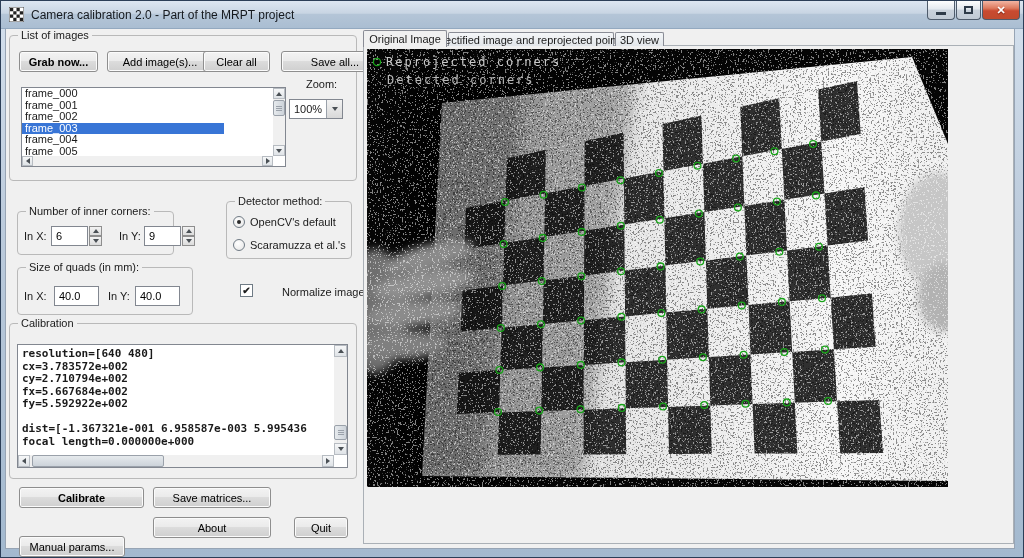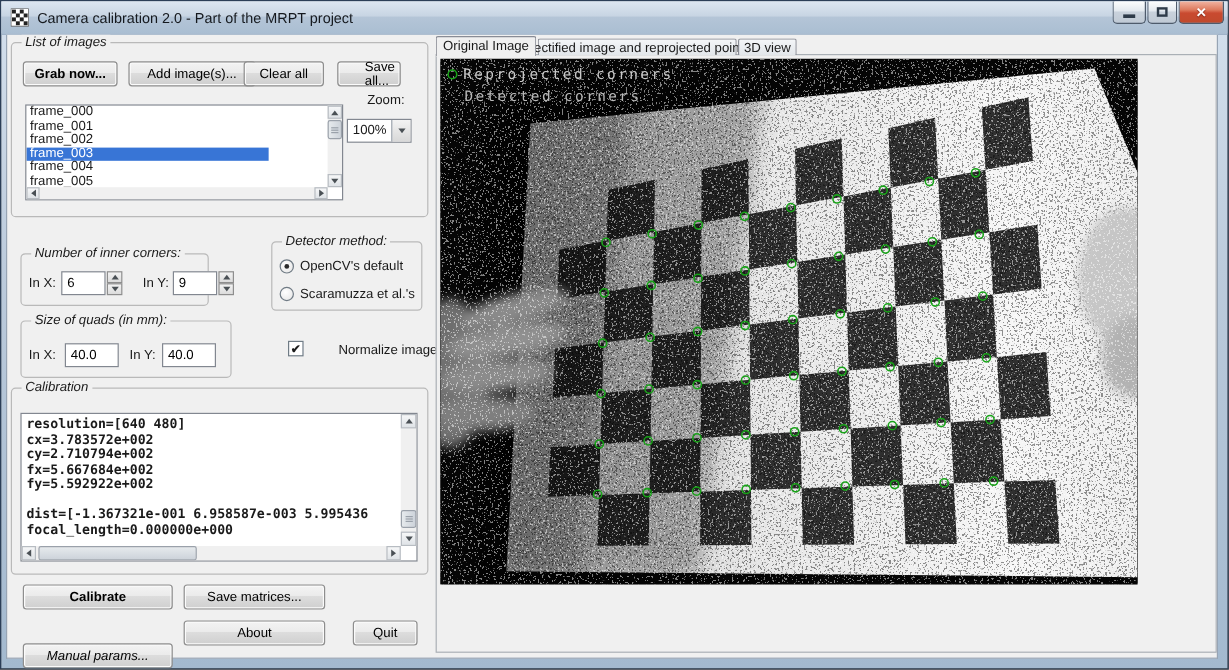--- a/index.html
+++ b/index.html
@@ -18,21 +18,21 @@
     border-radius:0 0 4px 4px;background:linear-gradient(180deg,#fdfefe,#e3e9ef 45%,#c9d2dc 50%,#c0cad5);
     display:flex;align-items:center;justify-content:center;}
   .wbtn-close{background:linear-gradient(180deg,#f2b5a3 0%,#dd7a5e 40%,#c94a30 55%,#c04a2d 100%);
     color:#fff;font-weight:bold;font-size:11px;text-shadow:0 1px 1px #7a2413;}
   .glyph-min{width:10px;height:3px;background:#2e3b49;margin-top:7px;}
   .glyph-max{width:9px;height:8px;border:2px solid #2e3b49;background:transparent;}
   
   .dialog{position:absolute;left:4px;top:28px;width:1010px;height:520px;background:#f0f0f0;
     border:1px solid #97a4b4;border-top:none;}
   
-  .grp{position:absolute;border:1px solid #b9b9b9;border-radius:4px;font-style:italic;}
+  .grp{position:absolute;border:1px solid #b9b9b9;border-radius:4px;}
   .grp-label{position:absolute;top:-7px;left:8px;background:#f0f0f0;padding:0 3px;color:#1a1a1a;white-space:nowrap;}
   
   .btn{position:absolute;height:21px;border:1px solid #8e8e8e;border-radius:3px;color:#000;
     background:linear-gradient(180deg,#f3f3f3 0%,#ebebeb 45%,#dddddd 46%,#cfcfcf 100%);
     box-shadow:inset 0 0 0 1px #fbfbfb;display:flex;align-items:center;justify-content:center;cursor:default;}
   .bold{font-weight:bold;}
   
   .listbox{position:absolute;left:20px;top:86px;width:265px;height:80px;background:#fff;border:1px solid #828790;}
   .listitems{position:absolute;left:0;top:0;width:202px;height:68px;overflow:hidden;}
   .listitem{height:11.5px;line-height:11.5px;padding-left:3px;white-space:nowrap;}
@@ -108,21 +108,21 @@
   </div>
 
   <div class="dialog"></div>
 
   <div class="grp" style="left:8px;top:34px;width:348px;height:146px;">
     <span class="grp-label">List of images</span>
   </div>
   <div class="btn bold" style="left:18px;top:50px;width:79px;">Grab now...</div>
   <div class="btn" style="left:106px;top:50px;width:106px;">Add image(s)...</div>
   <div class="btn" style="left:202px;top:50px;width:67px;">Clear all</div>
-  <div class="btn" style="left:280px;top:50px;width:53px;padding-left:22px;">Save all...</div>
+  <div class="btn" style="left:280px;top:50px;width:86px;padding-left:22px;">Save all...</div>
 
   <div class="listbox">
     <div class="listitems">
       <div class="listitem">frame_000</div>
       <div class="listitem">frame_001</div>
       <div class="listitem">frame_002</div>
       <div class="listitem sel">frame_003</div>
       <div class="listitem">frame_004</div>
       <div class="listitem">frame_005</div>
 
@@ -239,21 +239,21 @@
         <span class="tri-l"></span>
       </div>
     <div class="sbthumb sbthumb-h" style="left:14px;top:110px;width:132px;height:12px;"></div>
     <div class="sbbtn" style="left:304px;top:110px;width:12px;height:12px;">
         <span class="tri-r"></span>
       </div>
   </div>
 
   <div class="btn bold" style="left:18px;top:486px;width:125px;">Calibrate</div>
   <div class="btn" style="left:152px;top:486px;width:118px;">Save matrices...</div>
-  <div class="btn" style="left:18px;top:535px;width:125px;font-style:italic;">Manual params...</div>
+  <div class="btn" style="left:18px;top:535px;width:106px;">Manual params...</div>
   <div class="btn" style="left:152px;top:516px;width:118px;">About</div>
   <div class="btn" style="left:293px;top:516px;width:54px;">Quit</div>
 
   <div class="tabpane"></div>
   <div class="tab active" style="left:362px;top:29px;width:84px;">Original Image</div>
   <div class="tab" style="left:447px;top:31px;width:166px;">Rectified image and reprojected points</div>
   <div class="tab" style="left:614px;top:31px;width:49px;">3D view</div>
 
   <svg class="photo" viewBox="0 0 581 438" width="581" height="438">
     <defs>

